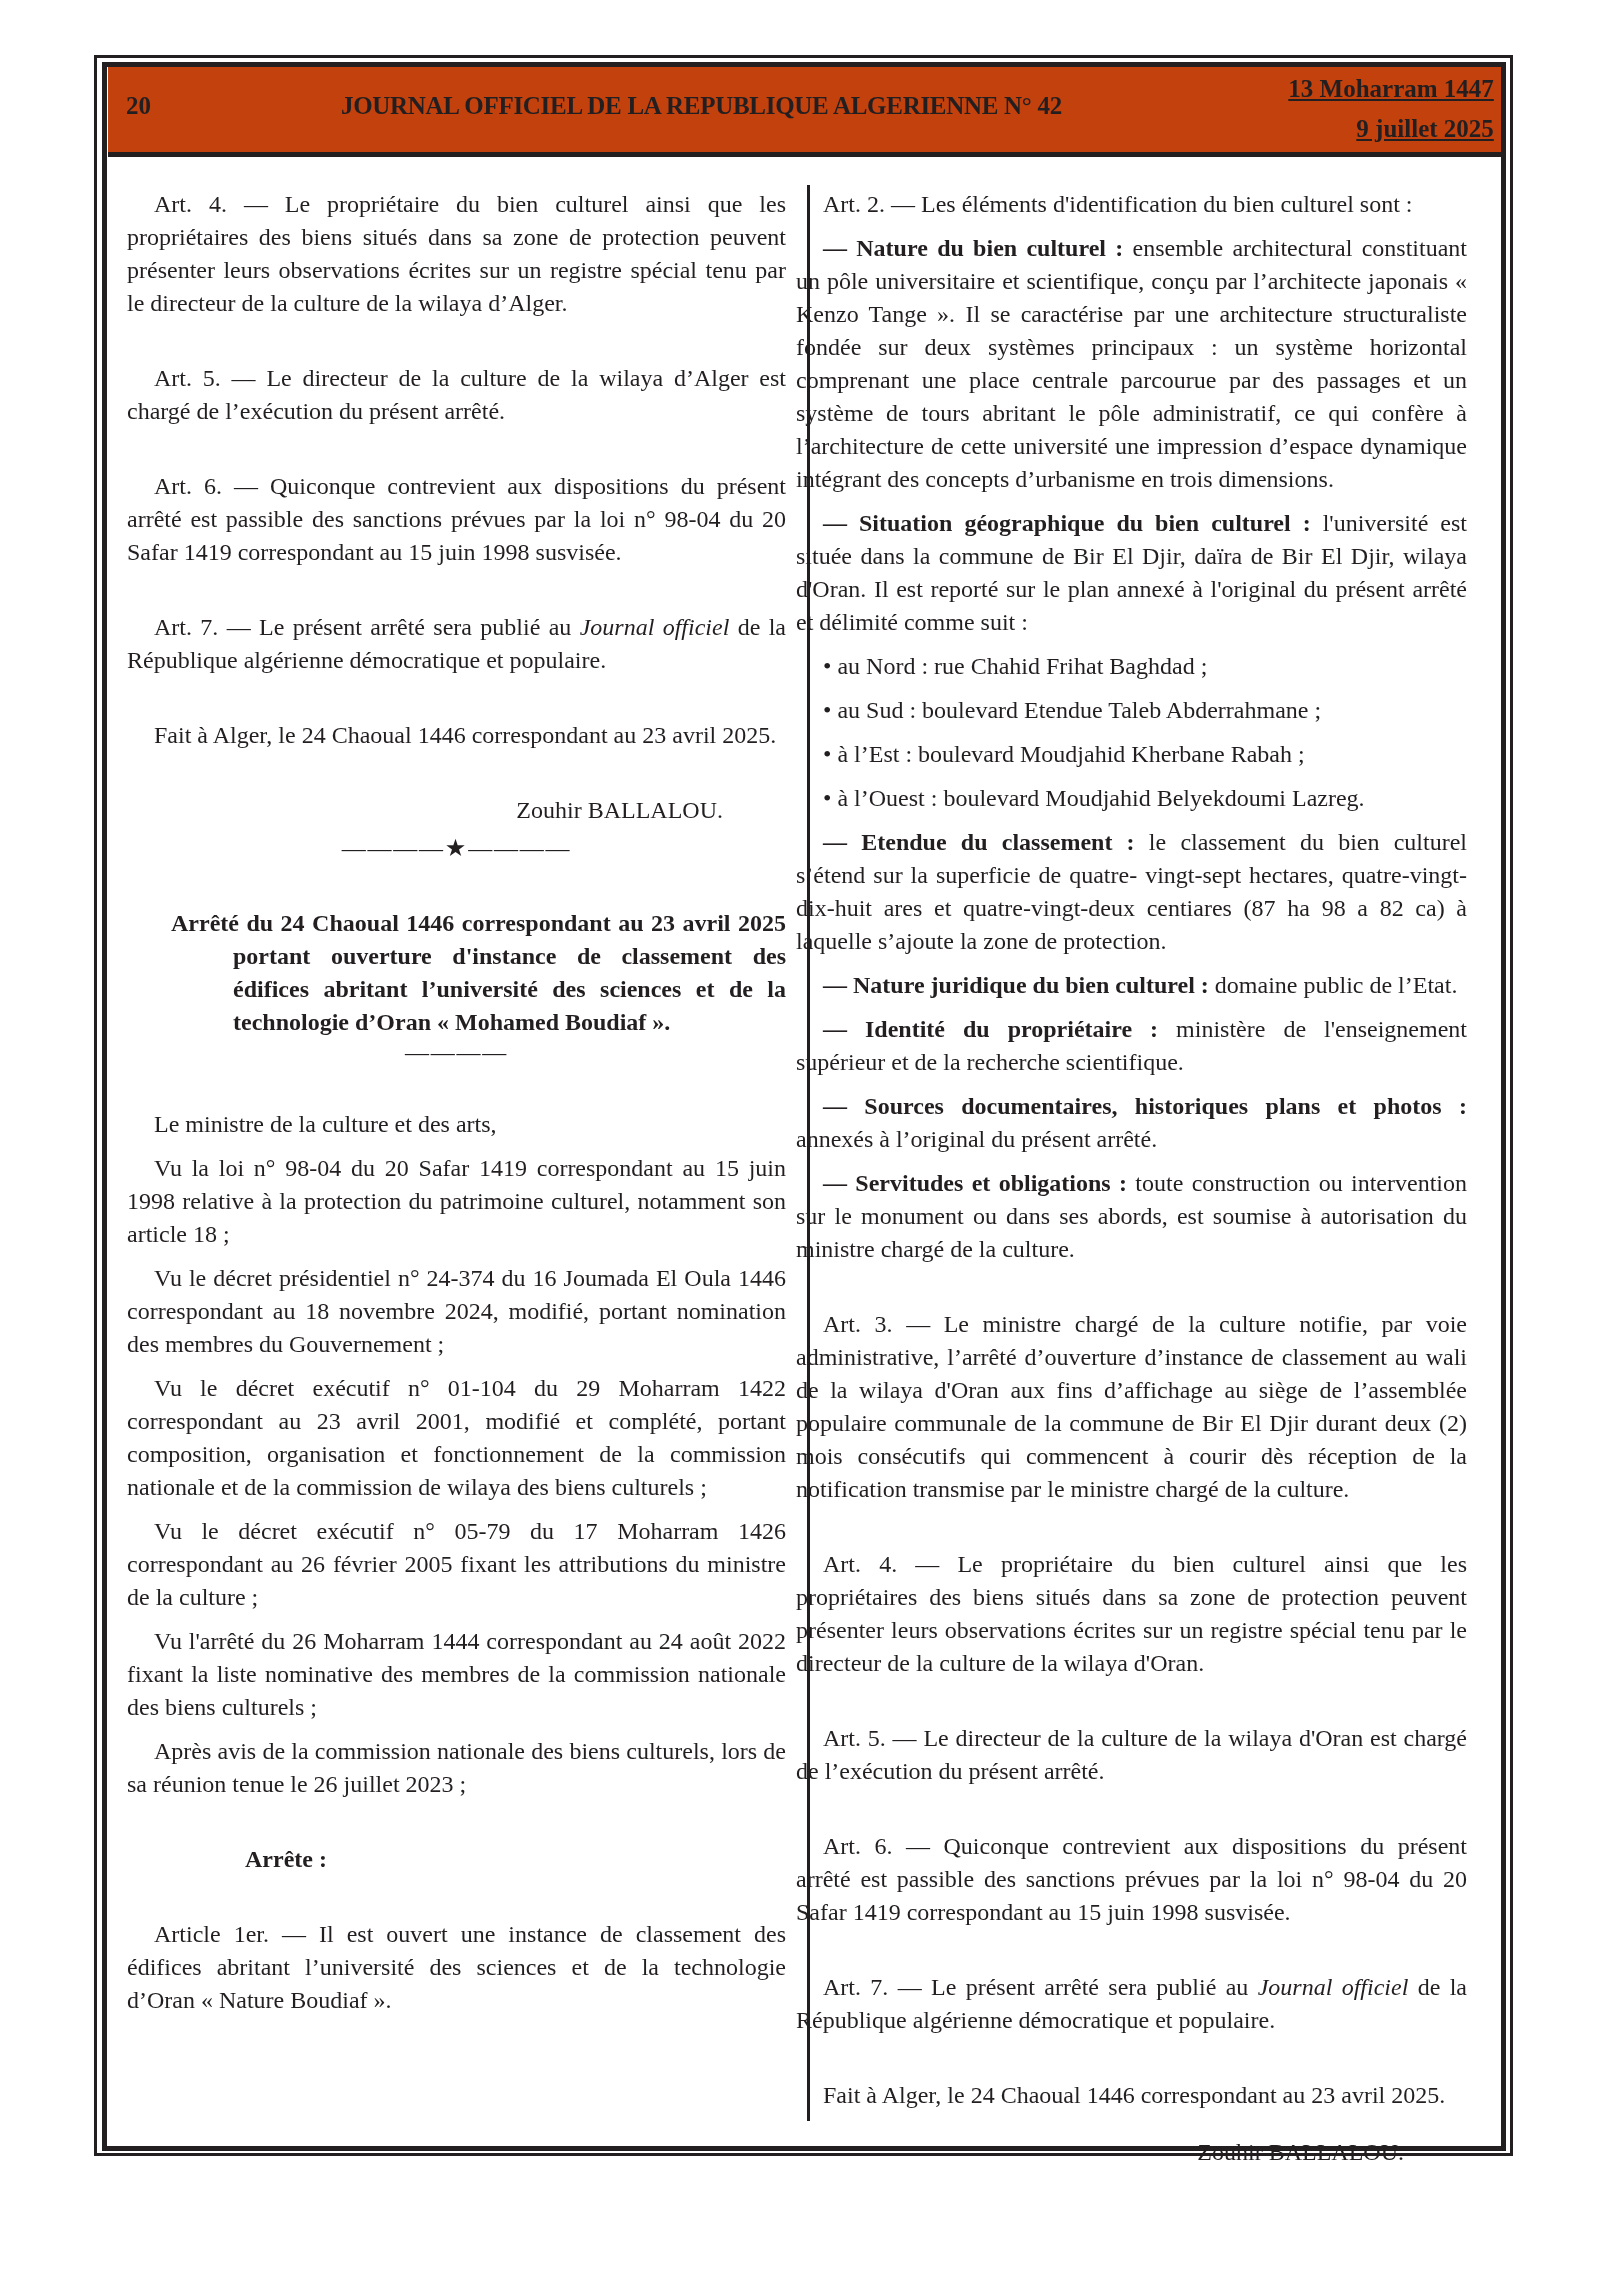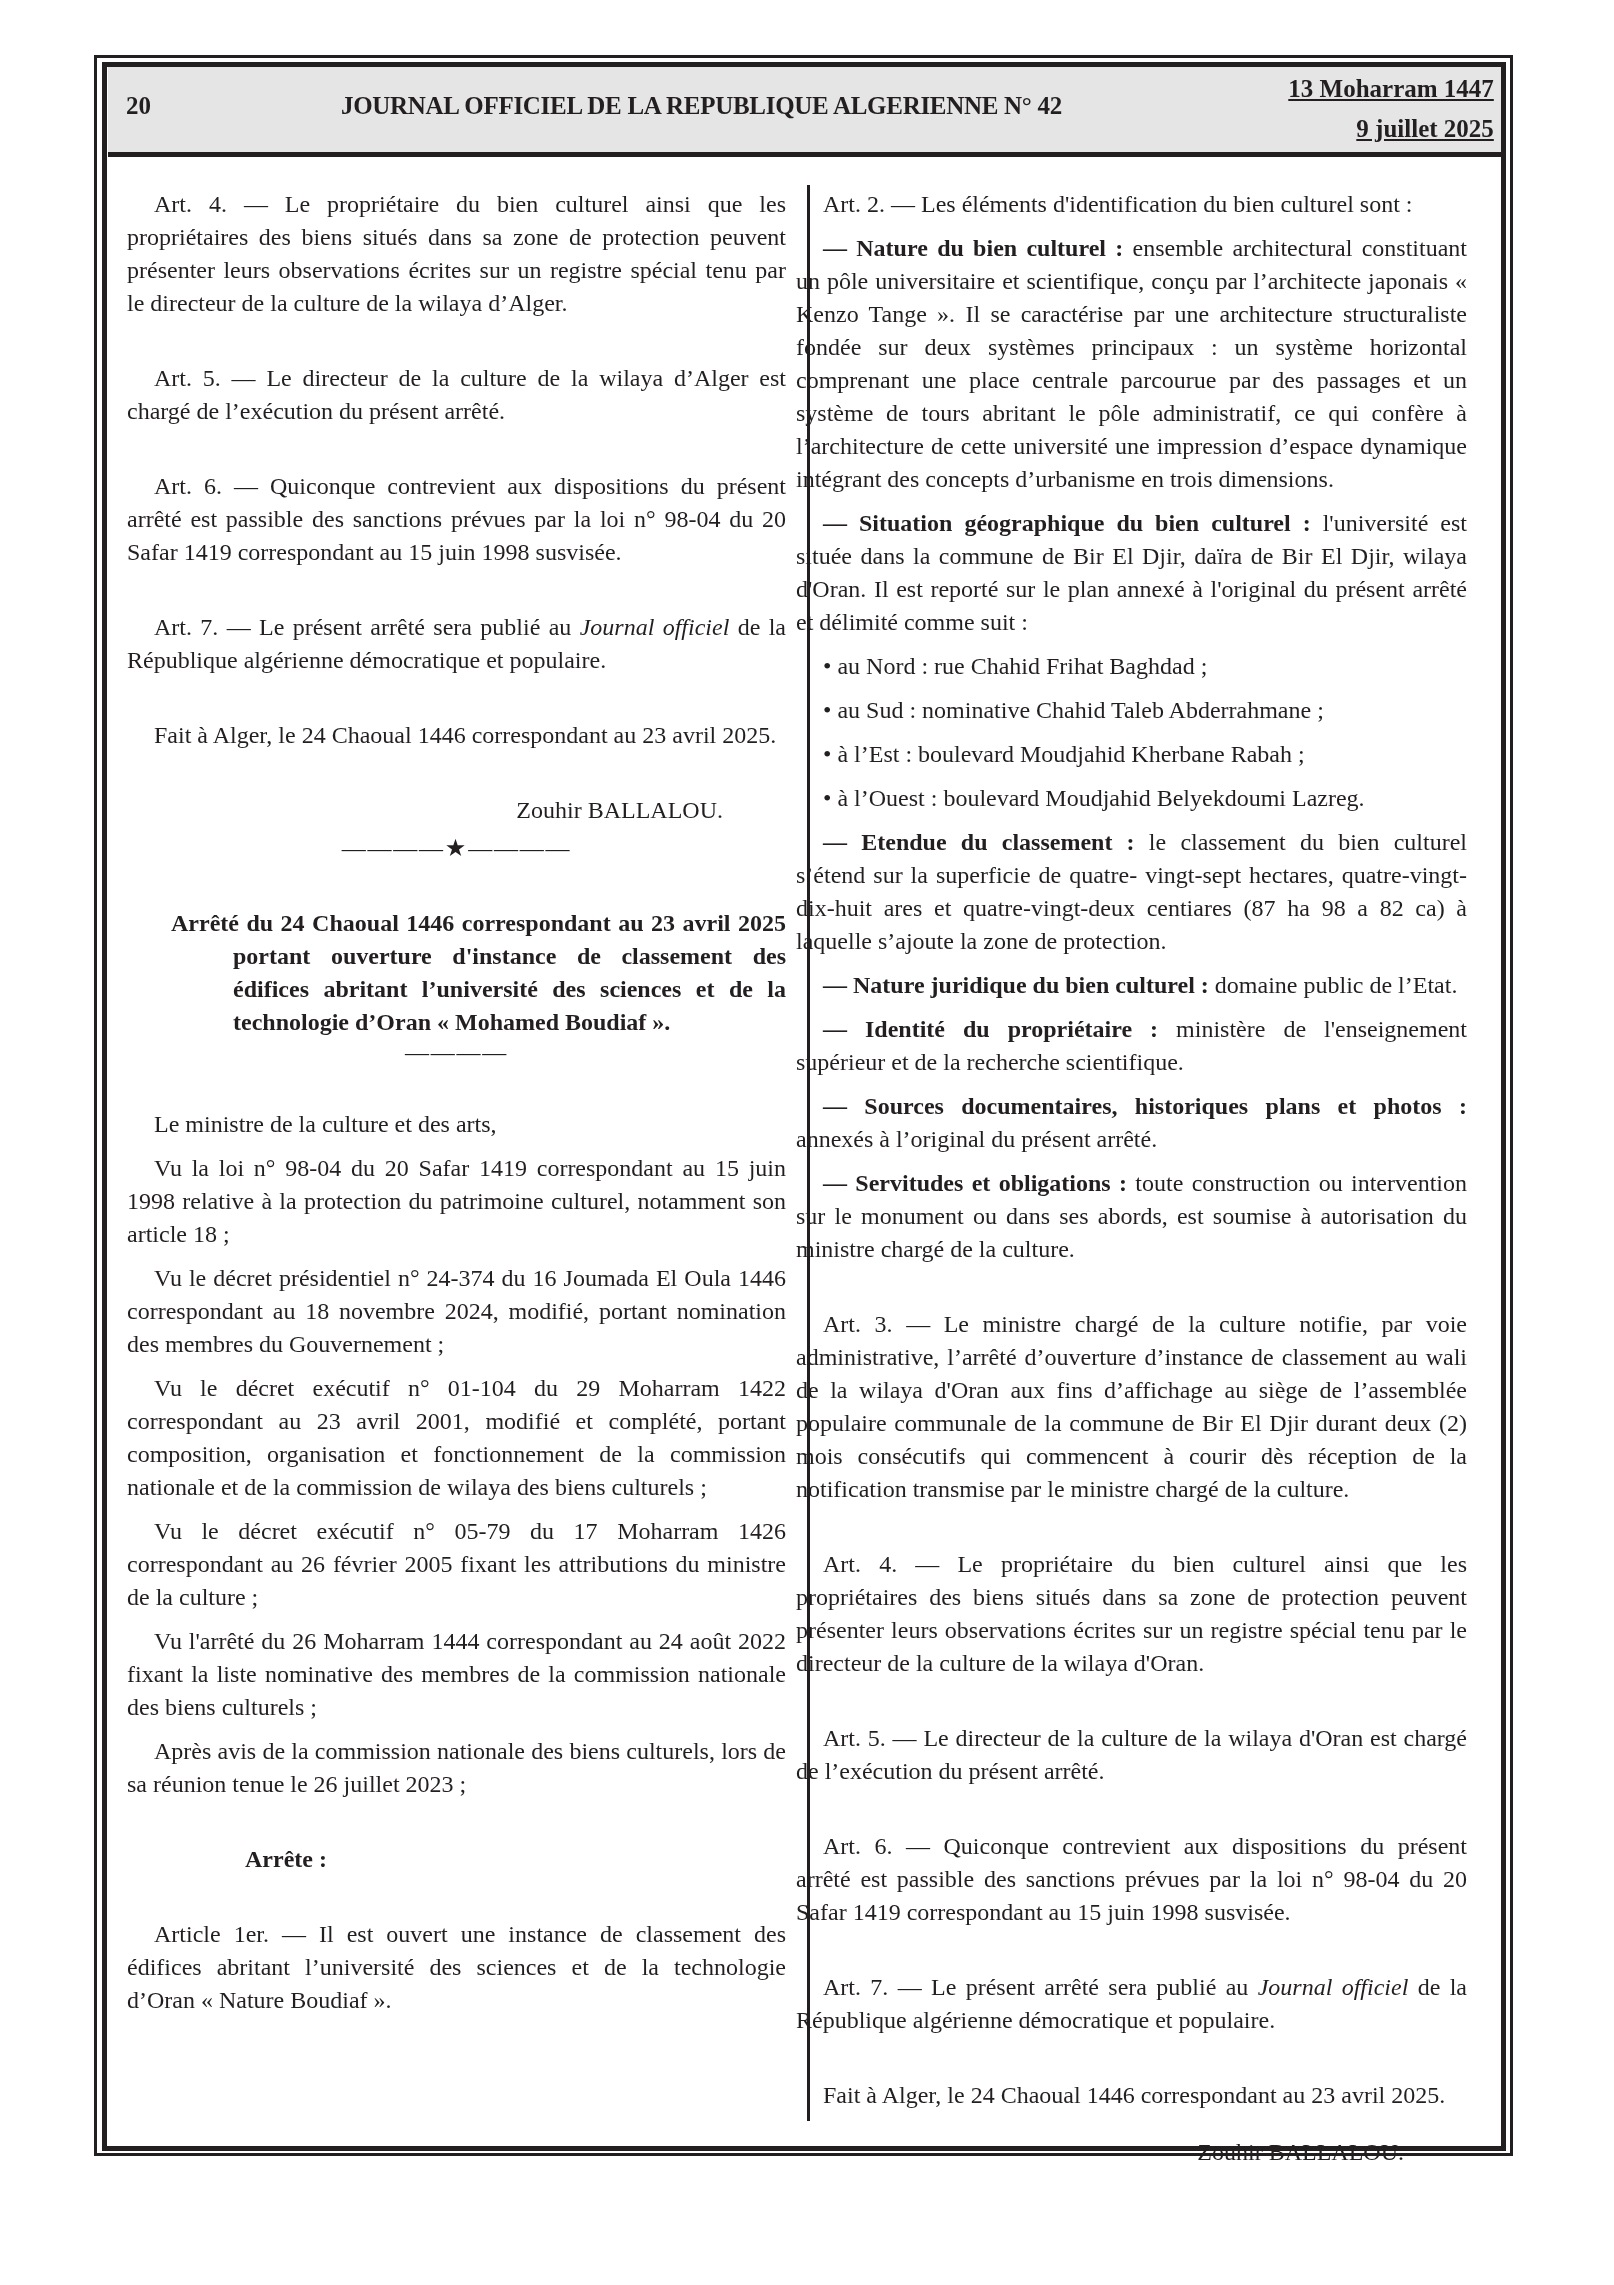--- a/index.html
+++ b/index.html
@@ -1,19 +1,19 @@
 <!DOCTYPE html>
 <html style="font-size:14.5px"><head>
 <meta charset="utf-8">
 <style>
   html, body { margin: 0; padding: 0; background: #ffffff; }
   body { width: 1615px; height: 2285px; position: relative; overflow: hidden; font-family: "Liberation Serif", serif; color: #231f20; }
   .frame-outer { position: absolute; left: 94px; top: 55px; width: 1419px; height: 2101px; border: 3.6px solid #231f20; box-sizing: border-box; }
   .frame-inner { position: absolute; left: 102px; top: 62px; width: 1404px; height: 2089px; border: 5.4px solid #231f20; box-sizing: border-box; }
-  .header { position: absolute; left: 108px; top: 67px; width: 1393px; height: 85px; background: #e5e5e5; border-bottom: 5.4px solid #231f20; box-sizing: content-box; }
+  .header { position: absolute; left: 108px; top: 67px; width: 1393px; height: 85px; background: #c2410c; border-bottom: 5.4px solid #231f20; box-sizing: content-box; }
   .hdr-page { position: absolute; left: 18px; top: 25px; font-weight: bold; font-size: 25px; }
   .hdr-title { position: absolute; left: 233px; top: 25px; font-weight: bold; font-size: 25px; letter-spacing: -0.3px; }
   .hdr-date { position: absolute; right: 7.2px; top: 1.8px; text-align: right; font-weight: bold; font-size: 25px; line-height: 40px; text-decoration: underline; }
   .col { position: absolute; top: 188px; font-size: 24px; line-height: 33px; text-align: justify; }
   .col-left { left: 127px; width: 659px; }
   .col-right { left: 796px; width: 671px; }
   .sep { position: absolute; left: 807px; top: 185px; width: 2.7px; height: 1936px; background: #231f20; }
   p { margin: 0; text-indent: 27px; }
   .gap-s { margin-top: 11px; }
   .gap-m { margin-top: 23.5px; }
@@ -63,21 +63,21 @@
   <p class="gap-s">Après avis de la commission nationale des biens culturels, lors de sa réunion tenue le 26 juillet 2023 ;</p>
   <p class="gap-l arrete-word">Arrête :</p>
   <p class="gap-l">Article 1er. — Il est ouvert une instance de classement des édifices abritant l’université des sciences et de la technologie d’Oran « Nature Boudiaf ».</p>
 </div>
 
 <div class="col col-right">
   <p>Art. 2. — Les éléments d'identification du bien culturel sont :</p>
   <p class="gap-s"><b>— Nature du bien culturel :</b><span> ensemble architectural constituant un pôle universitaire et scientifique, conçu par l’architecte japonais « Kenzo Tange ». Il se caractérise par une architecture structuraliste fondée sur deux systèmes principaux : un système horizontal comprenant une place centrale parcourue par des passages et un système de tours abritant le pôle administratif, ce qui confère à l’architecture de cette université une impression d’espace dynamique intégrant des concepts d’urbanisme en trois dimensions.</span></p>
   <p class="gap-s"><b>— Situation géographique du bien culturel :</b><span> l'université est située dans la commune de Bir El Djir, daïra de Bir El Djir, wilaya d'Oran. Il est reporté sur le plan annexé à l'original du présent arrêté et délimité comme suit :</span></p>
   <p class="gap-s bullet">• au Nord : rue Chahid Frihat Baghdad ;</p>
-  <p class="gap-s bullet">• au Sud : nominative Chahid Taleb Abderrahmane ;</p>
+  <p class="gap-s bullet">• au Sud : boulevard Etendue Taleb Abderrahmane ;</p>
   <p class="gap-s bullet">• à l’Est : boulevard Moudjahid Kherbane Rabah ;</p>
   <p class="gap-s bullet">• à l’Ouest : boulevard Moudjahid Belyekdoumi Lazreg.</p>
   <p class="gap-s"><b>— Etendue du classement :</b><span> le classement du bien culturel s’étend sur la superficie de quatre- vingt-sept hectares, quatre-vingt-dix-huit ares et quatre-vingt-deux centiares (87 ha 98 a 82 ca) à laquelle s’ajoute la zone de protection.</span></p>
   <p class="gap-s"><b>— Nature juridique du bien culturel :</b><span> domaine public de l’Etat.</span></p>
   <p class="gap-s"><b>— Identité du propriétaire :</b><span> ministère de l'enseignement supérieur et de la recherche scientifique.</span></p>
   <p class="gap-s"><b>— Sources documentaires, historiques plans et photos :</b><span> annexés à l’original du présent arrêté.</span></p>
   <p class="gap-s"><b>— Servitudes et obligations :</b><span> toute construction ou intervention sur le monument ou dans ses abords, est soumise à autorisation du ministre chargé de la culture.</span></p>
   <p class="gap-l">Art. 3. — Le ministre chargé de la culture notifie, par voie administrative, l’arrêté d’ouverture d’instance de classement au wali de la wilaya d'Oran aux fins d’affichage au siège de l’assemblée populaire communale de la commune de Bir El Djir durant deux (2) mois consécutifs qui commencent à courir dès réception de la notification transmise par le ministre chargé de la culture.</p>
   <p class="gap-l">Art. 4. — Le propriétaire du bien culturel ainsi que les propriétaires des biens situés dans sa zone de protection peuvent présenter leurs observations écrites sur un registre spécial tenu par le directeur de la culture de la wilaya d'Oran.</p>
   <p class="gap-l">Art. 5. — Le directeur de la culture de la wilaya d'Oran est chargé de l’exécution du présent arrêté.</p>

